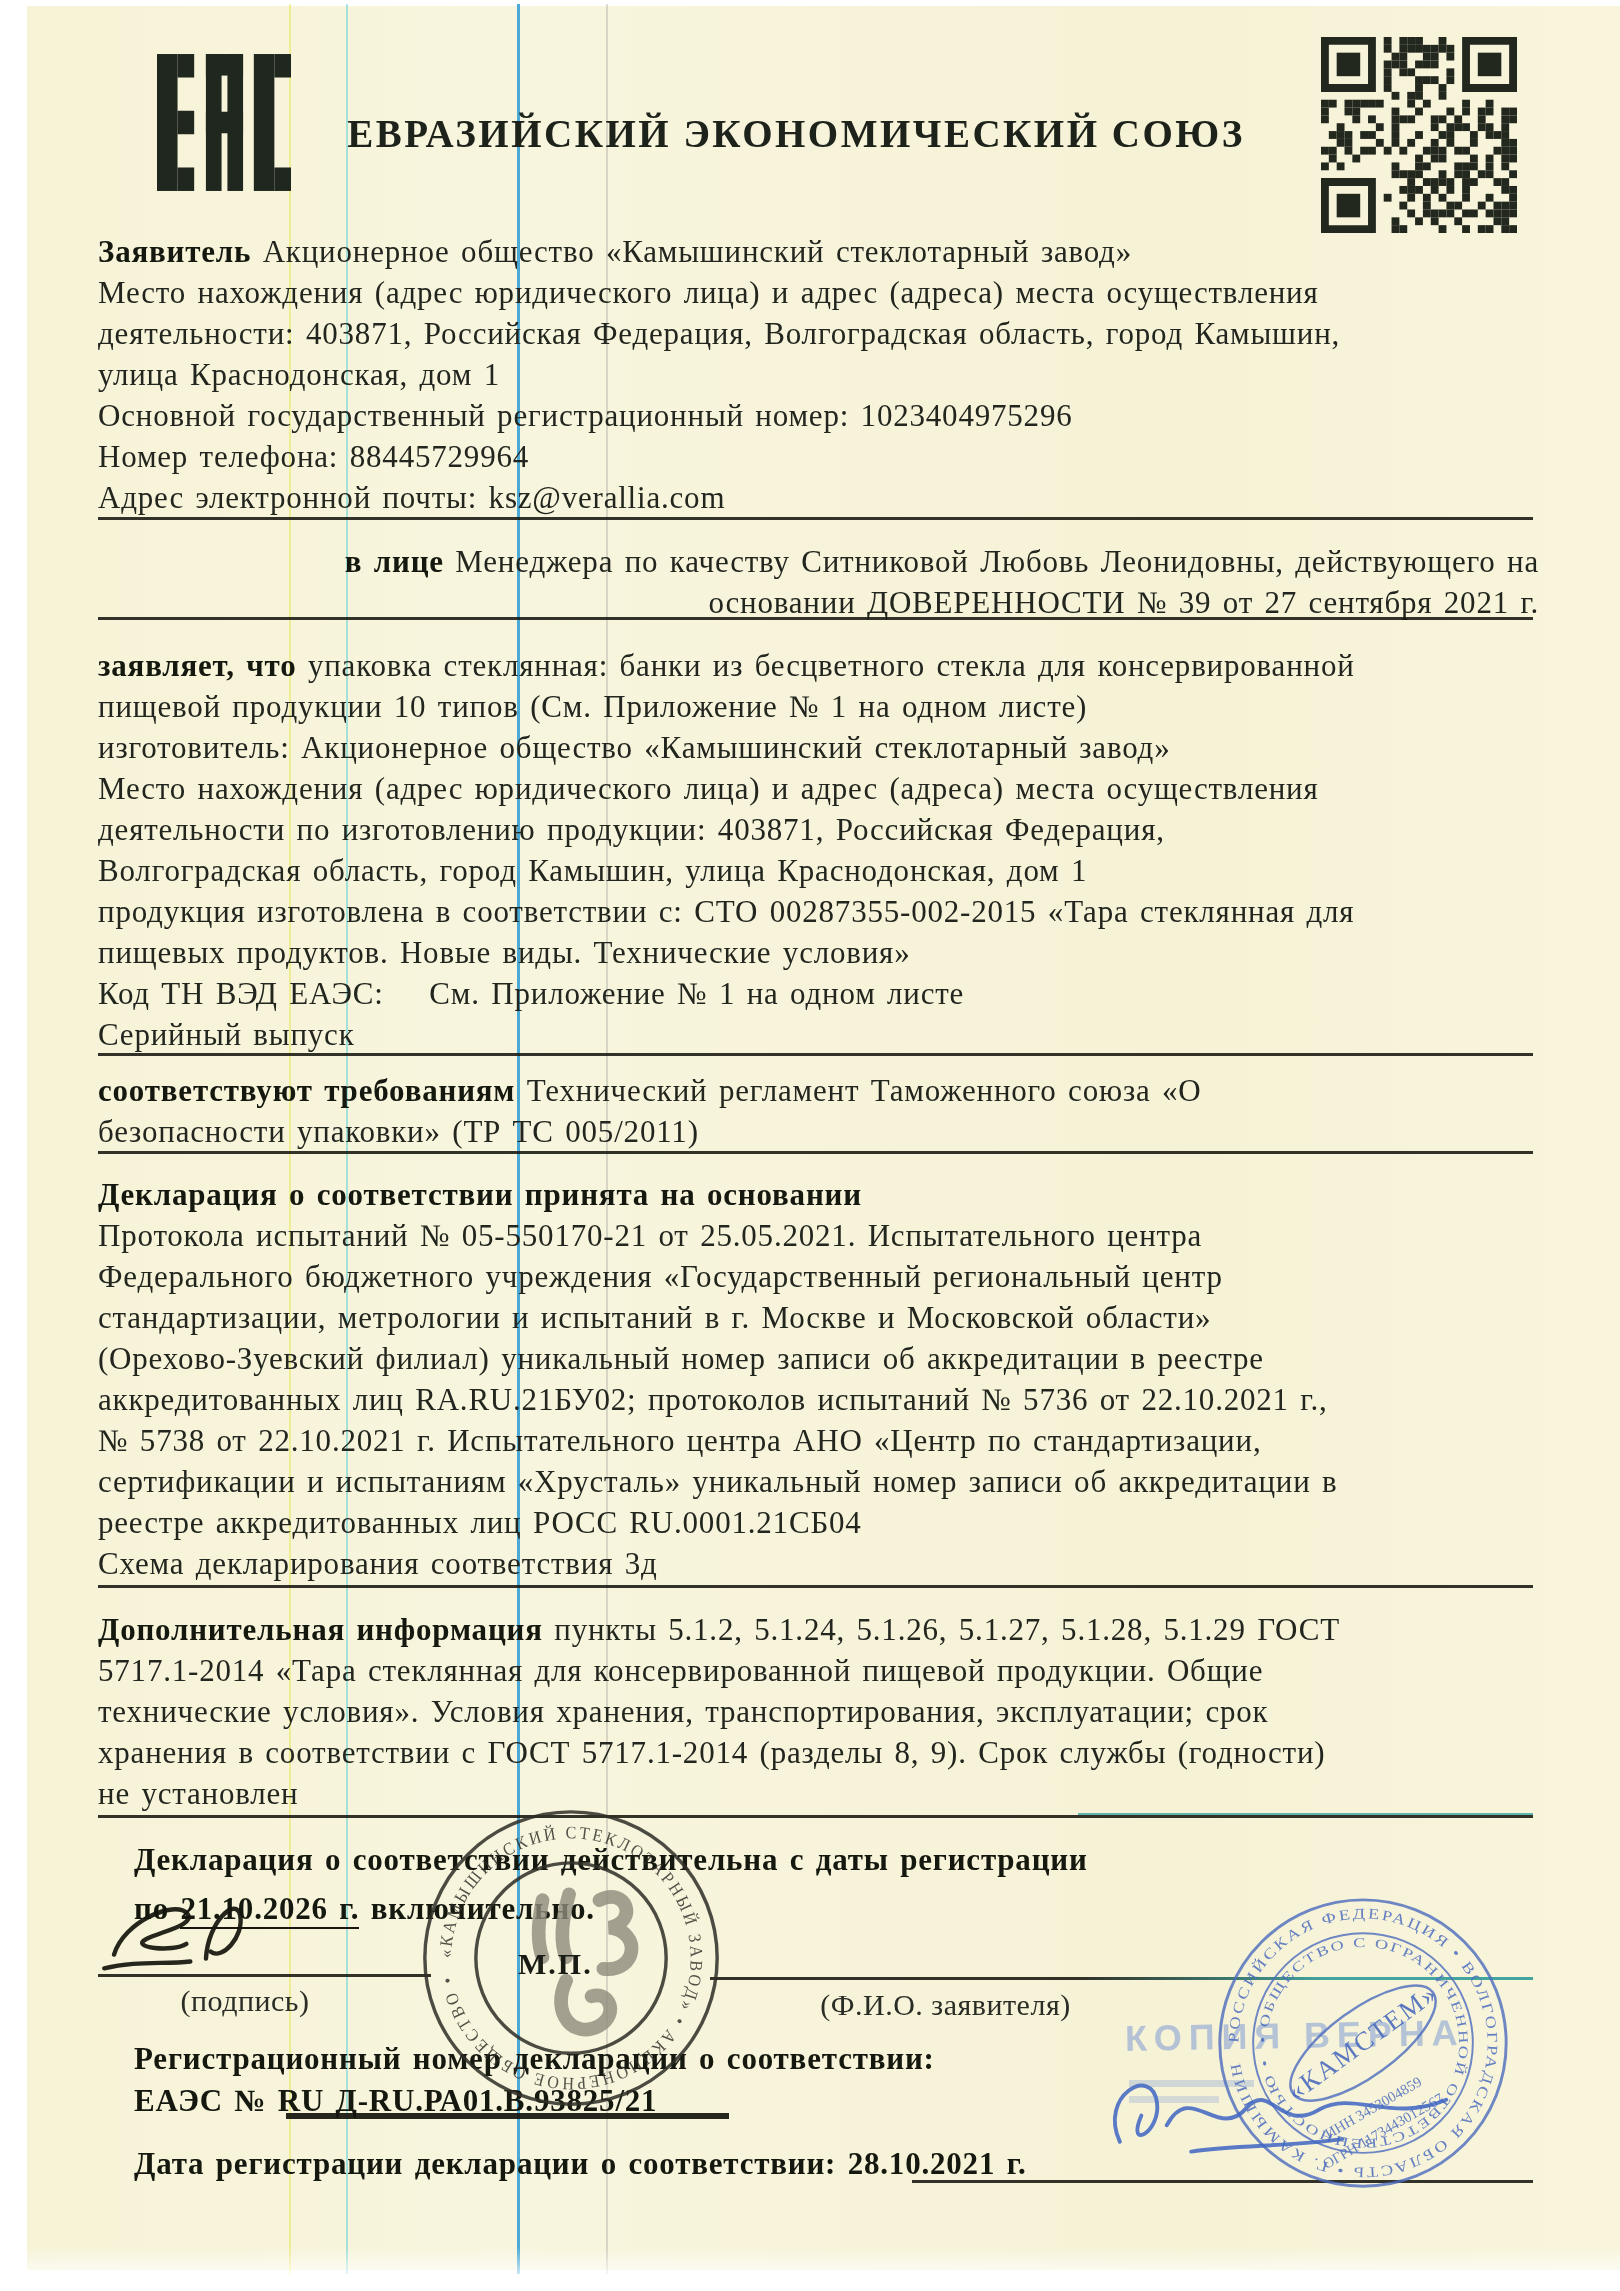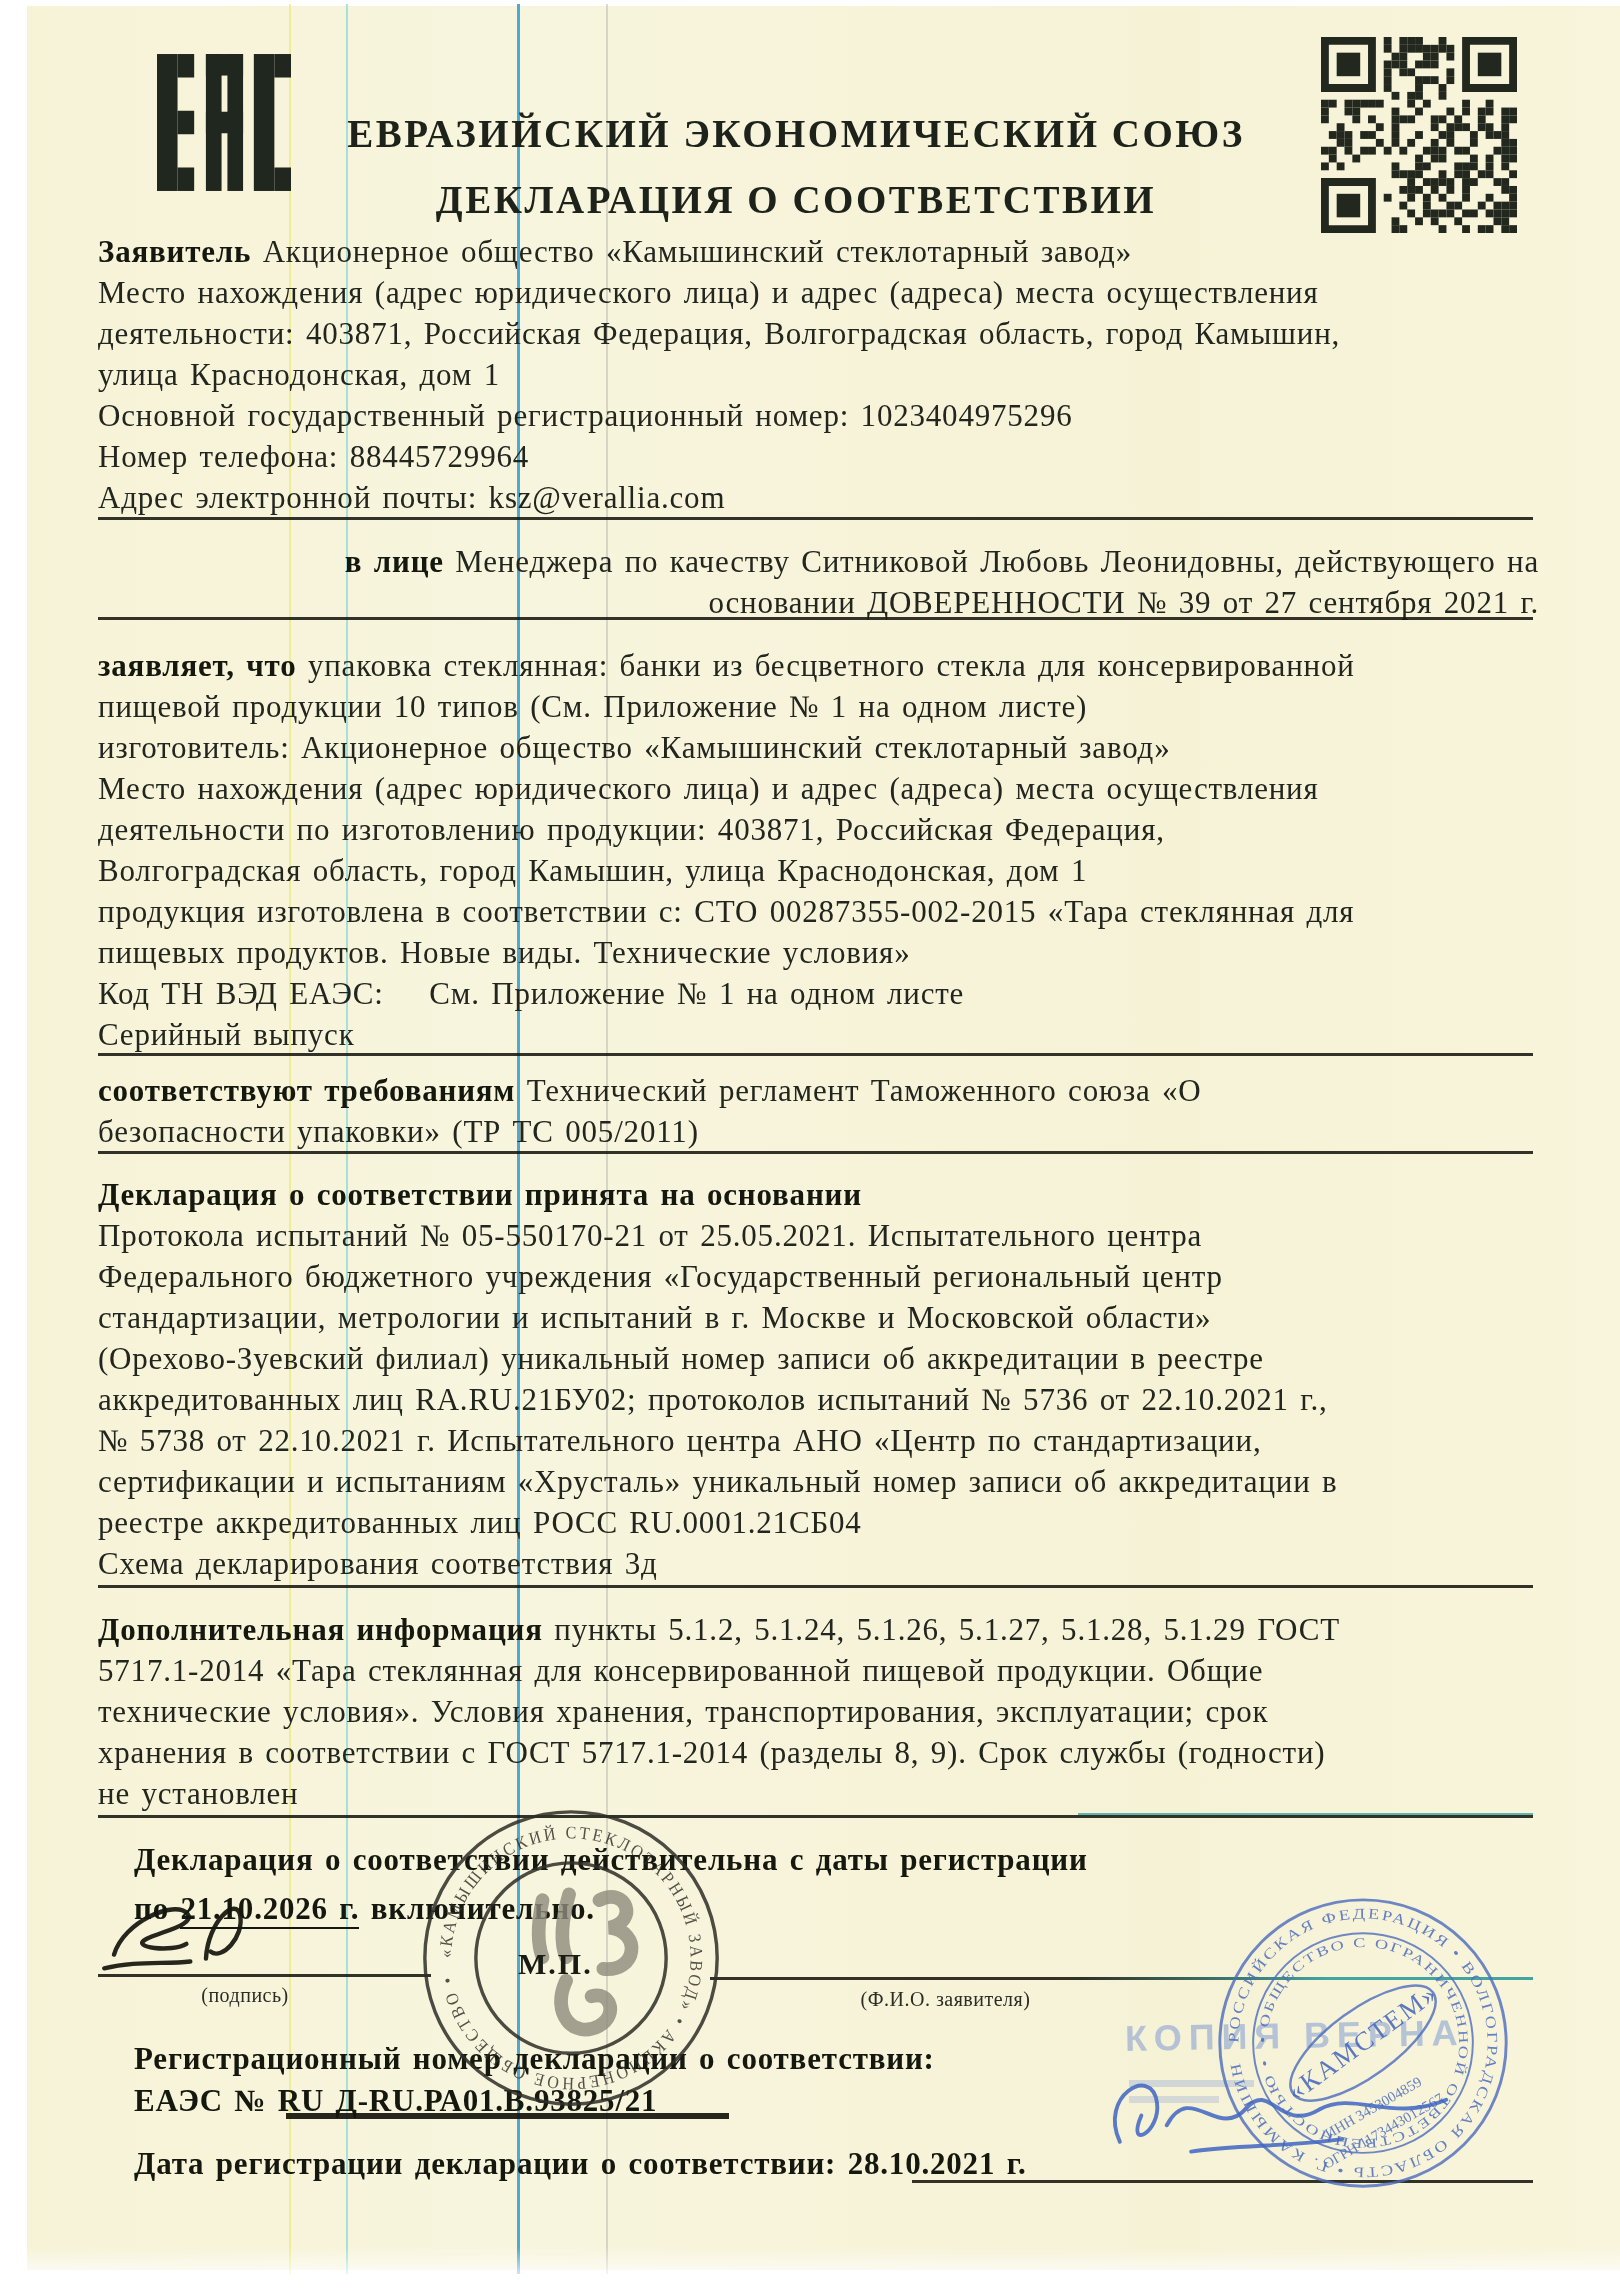--- a/index.html
+++ b/index.html
@@ -22,21 +22,21 @@
   .sec{position:absolute;left:98px;width:1441px;font-size:31px;line-height:41px;
        letter-spacing:0.8px;word-spacing:2.9px;color:#22261f;}
   .sec .rest{white-space:pre-line;}
   .sec b{color:#15180f;}
   .boldsec{font-weight:bold;color:#15180f;margin-left:36px;}
 
   .rule{position:absolute;height:2.9px;background:#17170f;opacity:.88;}
   .rule-thick{position:absolute;height:5.9px;background:#14140d;opacity:.92;}
   .teal-frag{position:absolute;height:2px;background:rgba(42,163,160,.75);}
 
-  .small-label{position:absolute;font-size:20px;letter-spacing:0.5px;color:#2a2d26;text-align:center;}
+  .small-label{position:absolute;font-size:30px;letter-spacing:0.5px;color:#2a2d26;text-align:center;}
   .name-line{position:absolute;font-size:31px;letter-spacing:0.8px;color:#22261f;}
   .mp{position:absolute;font-size:30px;letter-spacing:2px;color:#191c14;font-weight:bold;}
 
   .u-date{border-bottom:2.9px solid #17170f;padding-bottom:1px;}
 
   .qr{position:absolute;left:1321px;top:37px;width:196px;height:196px;}
   .qr svg{display:block;}
 
   .stamp{position:absolute;pointer-events:none;}
   .copy-stamp{position:absolute;left:1125px;top:2015px;font-family:"Liberation Sans",sans-serif;
@@ -289,21 +289,20 @@
           <rect x="16" y="16" width="24" height="24"></rect>
           <path d="M144,0 h56 v56 h-56 z M152,8 v40 h40 v-40 z" fill-rule="evenodd"></path>
           <rect x="160" y="16" width="24" height="24"></rect>
           <path d="M0,144 h56 v56 h-56 z M8,152 v40 h40 v-40 z" fill-rule="evenodd"></path>
           <rect x="16" y="160" width="24" height="24"></rect>
         </g>
       </svg>
     </div>
 
   <div class="title t1">ЕВРАЗИЙСКИЙ ЭКОНОМИЧЕСКИЙ СОЮЗ</div>
-  <div class="title t2">ДЕКЛАРАЦИЯ О СООТВЕТСТВИИ</div>
 
   <div class="sec" style="top:231px;">
     <b>Заявитель</b><span class="rest"> Акционерное общество «Камышинский стеклотарный завод»
 Место нахождения (адрес юридического лица) и адрес (адреса) места осуществления
 деятельности: 403871, Российская Федерация, Волгоградская область, город Камышин,
 улица Краснодонская, дом 1
 Основной государственный регистрационный номер: 1023404975296
 Номер телефона: 88445729964
 Адрес электронной почты: ksz@verallia.com</span>
   </div>

